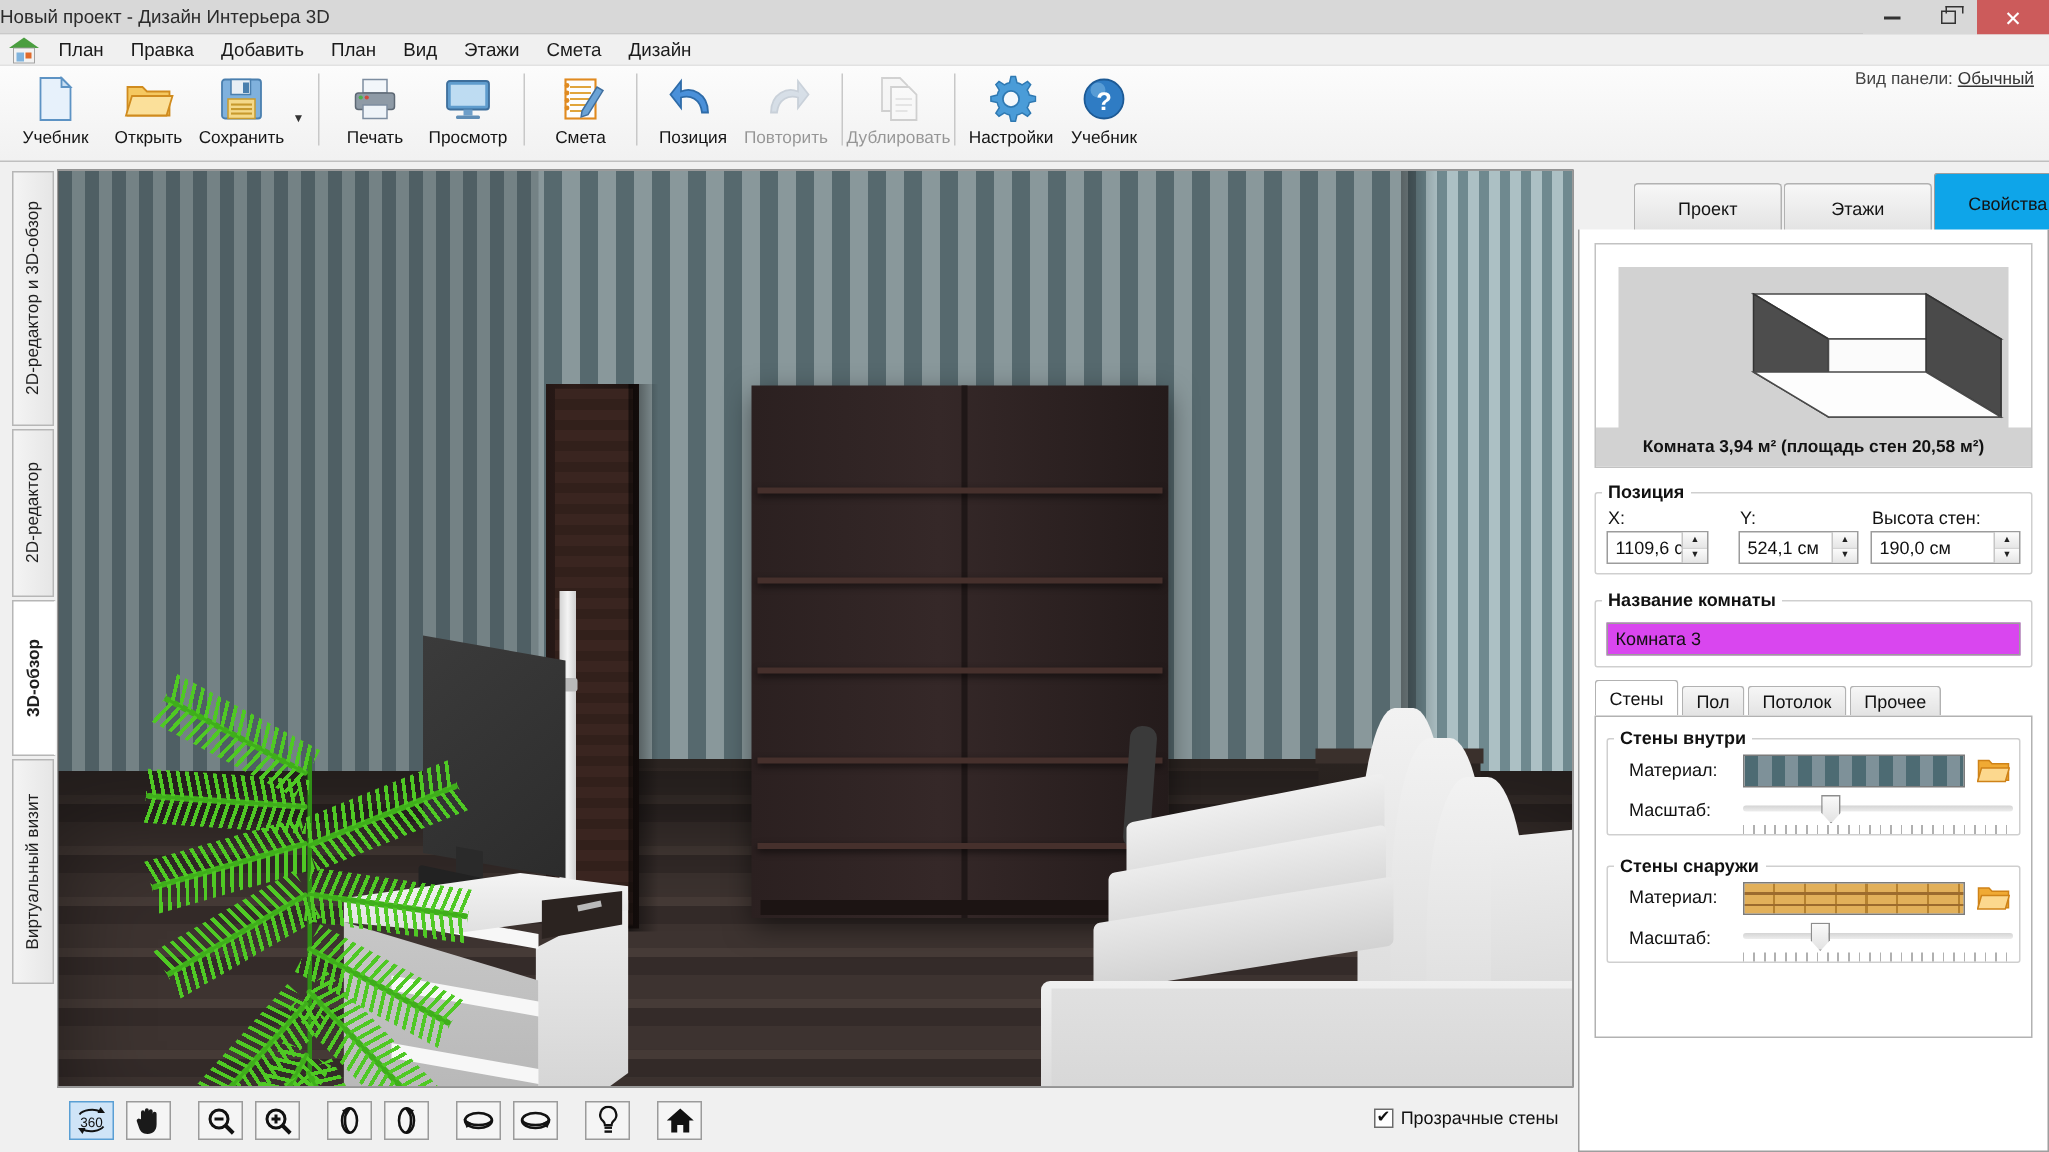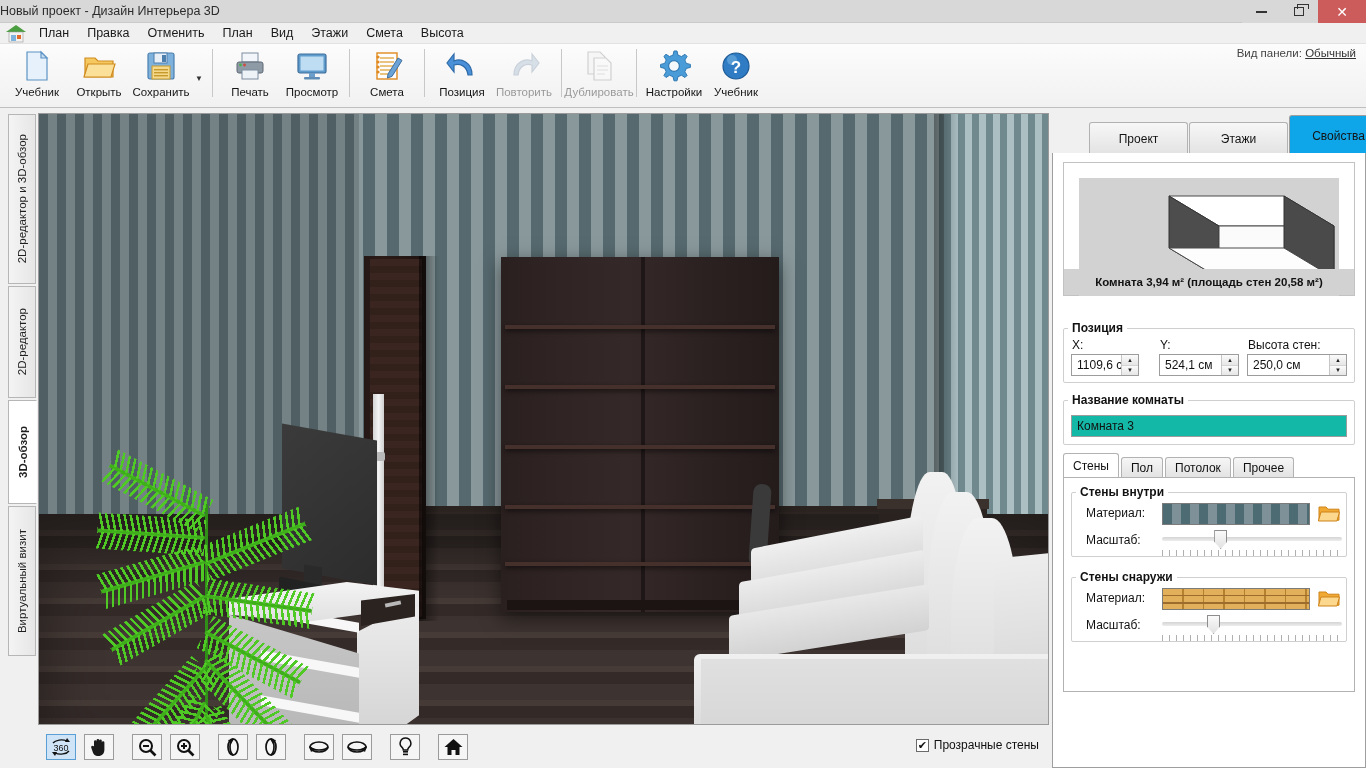--- a/index.html
+++ b/index.html
@@ -353,21 +353,21 @@
     font-size: 12px; color: #141414; cursor: default;
   }
   .rtab.active {
     height: 40px; background: #0ea5e9; border-color: #9e9e9e; font-weight: normal;
   }
   .rbody {
     position: absolute; left: 0; top: 40px; width: 314px; height: 615px;
     background: #fff; border: 1px solid #9e9e9e; border-top: none;
   }
   .thumbbox {
-    position: absolute; left: 10px; top: 9px; width: 292px; height: 134px;
+    position: absolute; left: 10px; top: 9px; width: 292px; height: 150px;
     border: 1px solid #c2c2c2; background: #fff; padding: 15px;
   }
   .thumbimg {
     position: relative; width: 100%; height: 118px; background: #d2d2d2; overflow: hidden;
   }
   .roomcap {
     position: absolute; left: 0; bottom: 0; width: 100%; height: 26px;
     background: #d2d2d2; display: flex; align-items: center; justify-content: center;
     font-size: 11.5px; font-weight: bold; color: #121212;
   }
@@ -395,21 +395,21 @@
     width: 17px; height: 20px; border-left: 1px solid #c6c6c6;
     display: flex; flex-direction: column;
   }
   .spin .arrows div {
     flex: 1; display: flex; align-items: center; justify-content: center;
     background: linear-gradient(to bottom, #fbfbfb, #e6e6e6);
     font-size: 6px; color: #222;
   }
   .spin .arrows div:first-child { border-bottom: 1px solid #d4d4d4; }
   .textin {
-    position: absolute; height: 22px; border: 1px solid #9c9c9c; background: #14b8a6;
+    position: absolute; height: 22px; border: 1px solid #9c9c9c; background: #d946ef;
     font-size: 12px; color: #111; padding-left: 5px; line-height: 20px;
   }
 
   
   .itabs { position: absolute; left: 10px; top: 300px; display: flex; align-items: flex-end; }
   .itab {
     height: 20px; padding: 0 9px; margin-right: 2px;
     background: linear-gradient(to bottom, #f6f6f6, #e3e3e3);
     border: 1px solid #b2b2b2; border-bottom: none; border-radius: 3px 3px 0 0;
     font-size: 12px; color: #111; display: flex; align-items: center; cursor: default;
@@ -484,26 +484,26 @@
   <div class="menurow">
     <svg class="applogo" viewBox="0 0 22 20">
       <polygon points="11,1 21,8 1,8" fill="#4a9e3f"></polygon>
       <rect x="4" y="8" width="14" height="10" fill="#f2f2f2" stroke="#9a9a9a" stroke-width=".6"></rect>
       <rect x="6" y="11" width="5" height="6" fill="#7fb3dd"></rect>
       <rect x="12" y="11" width="4" height="4" fill="#e06a2a"></rect>
     </svg>
     <div style="width:30px"></div>
     <div class="menuitem">План</div>
     <div class="menuitem">Правка</div>
-    <div class="menuitem">Отменить</div>
+    <div class="menuitem">Добавить</div>
     <div class="menuitem">План</div>
     <div class="menuitem">Вид</div>
     <div class="menuitem">Этажи</div>
     <div class="menuitem">Смета</div>
-    <div class="menuitem">Высота</div>
+    <div class="menuitem">Дизайн</div>
   </div>
 
   <div class="toolbar">
     <div style="width:6px"></div>
 
     <div class="tbbtn">
       <svg class="ic" viewBox="0 0 34 34">
         <path d="M7 3 h14 l6 6 v22 h-20 z" fill="#e7f1fb" stroke="#5d93c4" stroke-width="1.2"></path>
         <path d="M21 3 v6 h6 z" fill="#c9dff2" stroke="#5d93c4" stroke-width="1.2"></path>
       </svg>
@@ -870,21 +870,21 @@
         <div class="spin" style="left:95px; top:19px; width:80px">
           <span class="val">524,1 см</span>
           <span class="arrows">
             <div>▲</div>
             <div>▼</div>
           </span>
         </div>
 
         <span class="fldlbl" style="left:184px; top:3px">Высота стен:</span>
         <div class="spin" style="left:183px; top:19px; width:100px">
-          <span class="val">250,0 см</span>
+          <span class="val">190,0 см</span>
           <span class="arrows">
             <div>▲</div>
             <div>▼</div>
           </span>
         </div>
       </fieldset>
 
       <fieldset class="grp name-grp">
         <legend>Название комнаты</legend>
         <div class="textin" style="left:7px; top:8px; width:276px">Комната 3</div>

